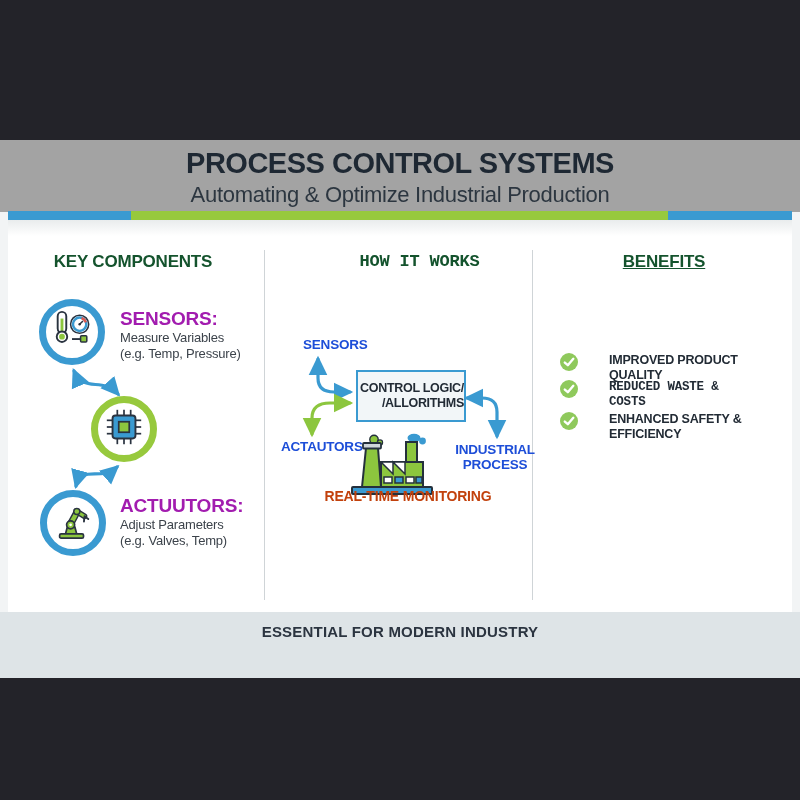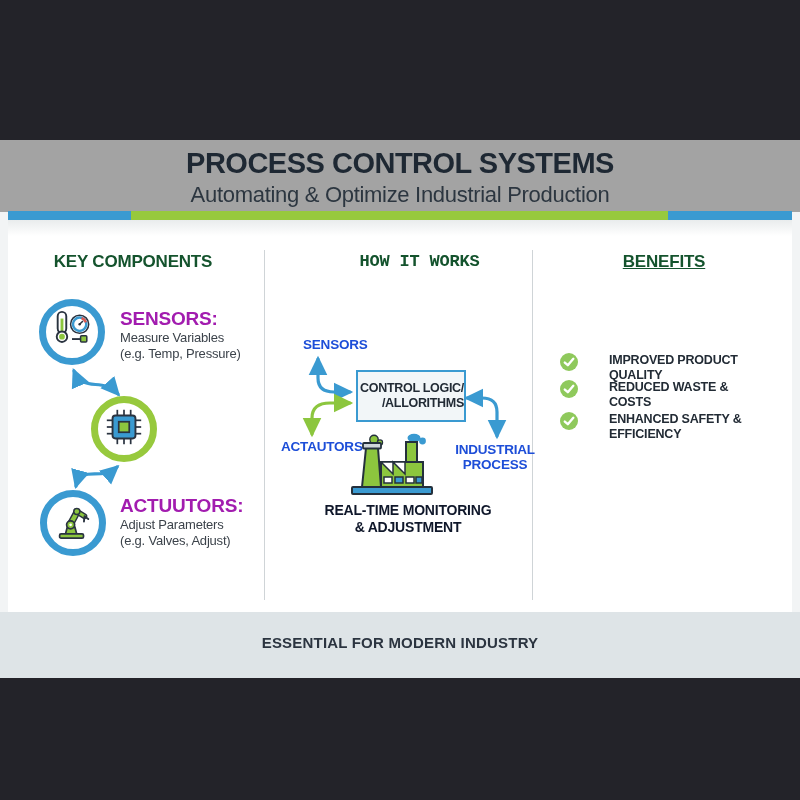--- a/index.html
+++ b/index.html
@@ -74,42 +74,42 @@
   #label-actuators{left:281px;top:299px;}
   #label-industrial{left:452px;top:302px;width:86px;text-align:center;line-height:15px;}
   .control-box{
     position:absolute;left:356px;top:230px;width:106px;height:48px;
     background:#f2f6f8;border:2px solid #3a9ad1;
     display:flex;flex-direction:column;align-items:flex-end;justify-content:center;
     font-size:12.5px;font-weight:bold;color:#222b35;line-height:15px;letter-spacing:-.3px;
   }
   #factory{position:absolute;left:350px;top:292px;}
   .flow-caption{
-    position:absolute;left:288px;top:362px;width:240px;text-align:center;
-    font-size:14px;font-weight:bold;color:#0f172a;line-height:17px;letter-spacing:-.2px;
+    position:absolute;left:288px;top:348px;width:240px;text-align:center;
+    font-size:14px;font-weight:bold;color:#c2410c;line-height:17px;letter-spacing:-.2px;
   }
   
   .benefit-row{
     position:absolute;left:560px;width:228px;
     display:flex;align-items:flex-start;gap:31px;
   }
   #benefit-0{top:213px;}
-  #benefit-1{top:240px;}
+  #benefit-1{top:240px;font-family:Liberation Mono, monospace;}
   #benefit-2{top:272px;}
   .benefit-text{
     font-size:12.5px;font-weight:bold;color:#222b35;line-height:15px;letter-spacing:-.2px;
   }
   .check{flex:0 0 auto;width:18px;height:18px;}
   
   .footer{
     position:absolute;left:0;top:472px;width:800px;height:66px;
     background:#dee4e7;text-align:center;
   }
   .footer-text{
-    margin:0;padding-top:22px;font-size:15px;font-weight:bold;
+    margin:0;padding-top:11px;font-size:15px;font-weight:bold;
     color:#2b3440;letter-spacing:.2px;
   }
   #arrows{position:absolute;left:0;top:0;pointer-events:none;}
 </style>
 </head>
 <body>
 
 <div id="infographic">
 
   <div class="header">
@@ -189,21 +189,21 @@
         <path d="M14,36 L16,28.5 L24,28.5 L26,36 Z" fill="#8cc63e" stroke="#2a3340" stroke-width="1.8"></path>
         <circle cx="19.5" cy="26" r="4.2" fill="#8cc63e" stroke="#2a3340" stroke-width="1.8"></circle>
         <circle cx="19.5" cy="26" r="1.4" fill="#fff"></circle>
         <rect x="8" y="35.5" width="25" height="4.5" rx="1.5" fill="#8cc63e" stroke="#2a3340" stroke-width="1.8"></rect>
       </svg>
     </span>
   </div>
   <div class="kc-text" id="text-actuators">
     <div class="kc-title">ACTUUTORS:</div>
     <div class="kc-line">Adjust Parameters</div>
-    <div class="kc-line">(e.g. Valves, Adjust)</div>
+    <div class="kc-line">(e.g. Valves, Temp)</div>
   </div>
 
   <div class="flow-label" id="label-sensors">SENSORS</div>
   <div class="flow-label" id="label-actuators">ACTAUTORS</div>
   <div class="flow-label" id="label-industrial">
     <div>INDUSTRIAL</div>
     <div>PROCESS</div>
   </div>
 
   <div class="control-box">
@@ -225,21 +225,20 @@
       <rect x="34" y="45" width="8" height="6" fill="#fff" stroke="#24303c" stroke-width="1.5"></rect>
       <rect x="45" y="45" width="8" height="6" fill="#3a9ad1" stroke="#24303c" stroke-width="1.5"></rect>
       <rect x="56" y="45" width="8" height="6" fill="#fff" stroke="#24303c" stroke-width="1.5"></rect>
       <rect x="66" y="45" width="6" height="6" fill="#3a9ad1" stroke="#24303c" stroke-width="1.5"></rect>
       <rect x="2" y="55" width="80" height="7" rx="1" fill="#3a9ad1" stroke="#24303c" stroke-width="2"></rect>
     </svg>
   </div>
 
   <div class="flow-caption">
     <div>REAL-TIME MONITORING</div>
-    <div>&amp; ADJUSTMENT</div>
   </div>
 
   <div class="benefit-row" id="benefit-0">
     <span class="check">
       <svg width="18" height="18" viewBox="0 0 18 18">
           <circle cx="9" cy="9" r="9" fill="#8fc95c"></circle>
           <path d="M4.8,9.6 L7.8,12.2 L13.3,5.8" fill="none" stroke="#fff" stroke-width="2.4" stroke-linecap="round" stroke-linejoin="round"></path>
         </svg>
     </span>
     <span class="benefit-text">IMPROVED PRODUCT QUALITY</span>

